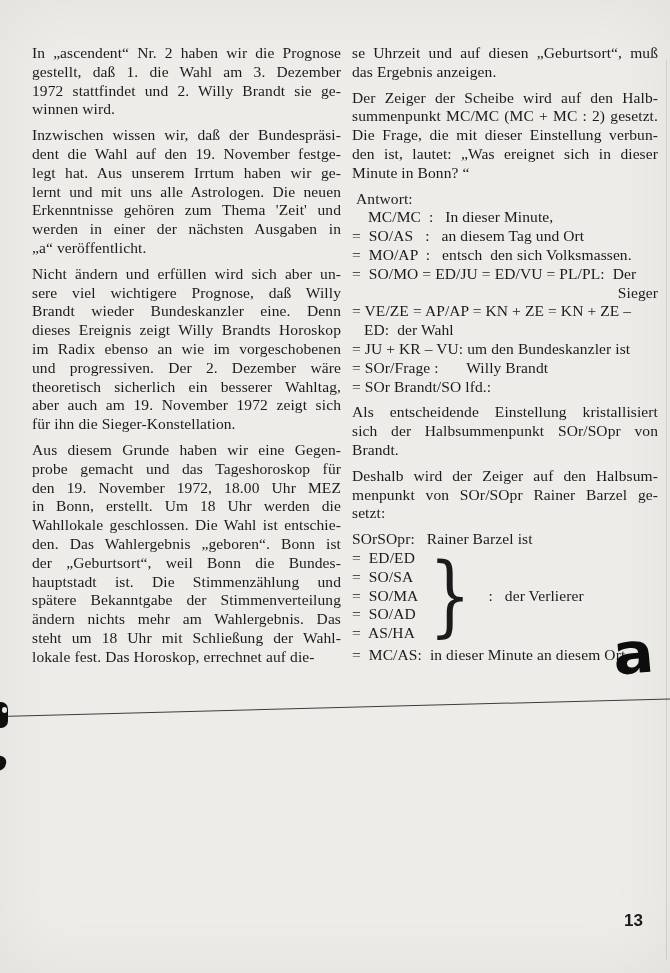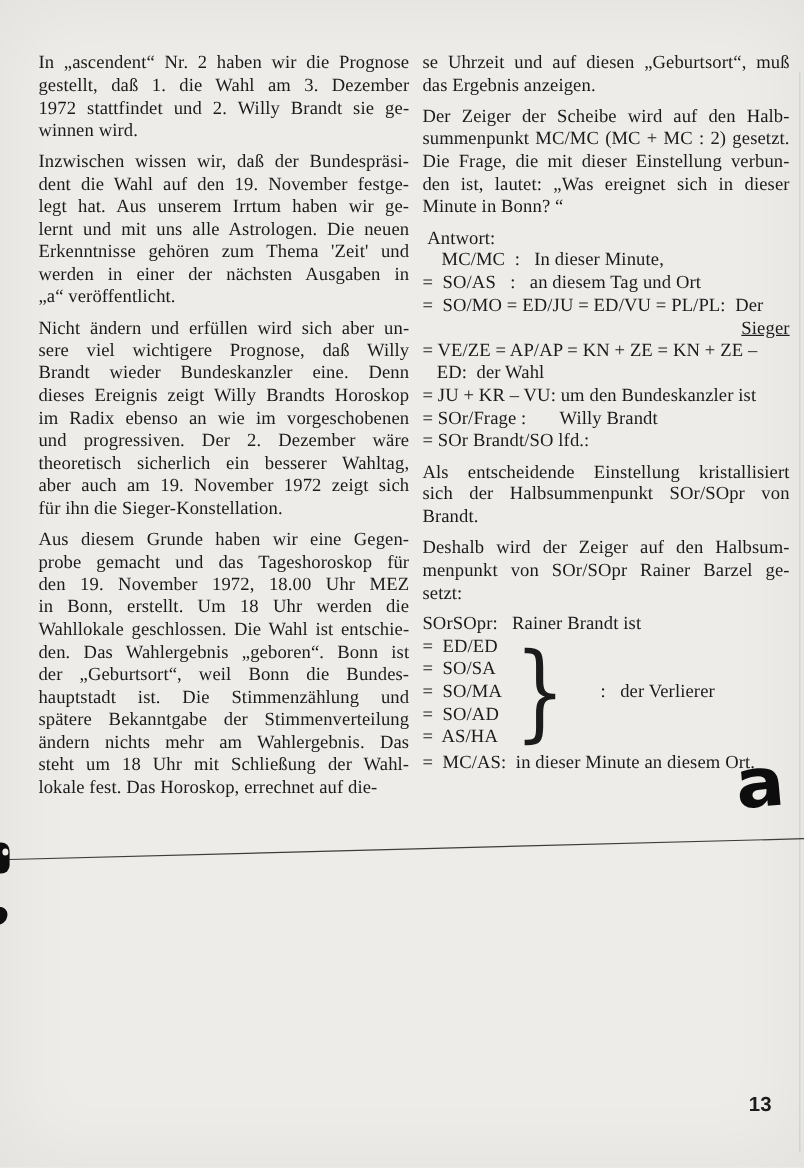--- a/index.html
+++ b/index.html
@@ -22,33 +22,33 @@
   }
   #left-col  { left:32px;  width:309px; }
   #right-col { left:352px; width:306px; }
   .para { margin-bottom:7px; }
   .line { text-align:justify; text-align-last:justify; }
   .line.last { text-align-last:left; }
   .answer-label { margin:4px 0 0 4px; }
   .formula-block { margin-bottom:7px; }
   .fline { white-space:pre; }
   .fline.left  { text-align:left; }
-  .fline.right { text-align:right;text-decoration:underline; }
+  .fline.right { text-align:right; }
   .barzel-header { white-space:pre; }
   .brace-row { display:flex; align-items:center; }
   .brace-items { }
   .brace-glyph {
     font-family:"DejaVu Serif", serif;
     font-size:88px; line-height:94px;
     font-weight:400;
     transform:scaleX(0.75);
     margin-left:4px;
     color:#1b1b1b;
   }
-  .brace-result { margin-left:22px; white-space:pre; }
+  .brace-result { margin-left:10px; white-space:pre; }
   .final-line { white-space:pre; margin-top:3px; }
   .logo-a {
     position:absolute; left:613px; top:623px;
     font-family:"DejaVu Sans", sans-serif;
     font-weight:bold; font-size:60px; line-height:60px;
     color:#0d0d0d;
     transform:rotate(-5deg) scaleY(0.95);
   }
   .page-num {
     position:absolute; left:624px; top:911px;
@@ -147,20 +147,21 @@
           <div class="line">den ist, lautet: „Was ereignet sich in dieser</div>
           <div class="line last">Minute in Bonn? “</div>
         </div>
       </div>
 
     <div class="answer-label">Antwort:</div>
 
     <div class="formula-block">
         <div class="fline left">    MC/MC  :   In dieser Minute,</div>
         <div class="fline left">=  SO/AS   :   an diesem Tag und Ort</div>
+        <div class="fline left">=  MO/AP  :   entsch  den sich Volksmassen.</div>
         <div class="fline left">=  SO/MO = ED/JU = ED/VU = PL/PL:  Der</div>
         <div class="fline right">Sieger</div>
         <div class="fline left">= VE/ZE = AP/AP = KN + ZE = KN + ZE –</div>
         <div class="fline left">   ED:  der Wahl</div>
         <div class="fline left">= JU + KR – VU: um den Bundeskanzler ist</div>
         <div class="fline left">= SOr/Frage :       Willy Brandt</div>
         <div class="fline left">= SOr Brandt/SO lfd.:</div>
       </div>
 
     <div>
@@ -169,21 +170,21 @@
           <div class="line">sich der Halbsummenpunkt SOr/SOpr von</div>
           <div class="line last">Brandt.</div>
         </div>
         <div class="para">
           <div class="line">Deshalb wird der Zeiger auf den Halbsum-</div>
           <div class="line">menpunkt von SOr/SOpr Rainer Barzel ge-</div>
           <div class="line last">setzt:</div>
         </div>
       </div>
 
-    <div class="barzel-header">SOrSOpr:   Rainer Brandt ist</div>
+    <div class="barzel-header">SOrSOpr:   Rainer Barzel ist</div>
 
     <div class="brace-row">
       <div class="brace-items">
           <div class="fline left">=  ED/ED</div>
           <div class="fline left">=  SO/SA</div>
           <div class="fline left">=  SO/MA</div>
           <div class="fline left">=  SO/AD</div>
           <div class="fline left">=  AS/HA</div>
         </div>
       <div class="brace-glyph">}</div>

